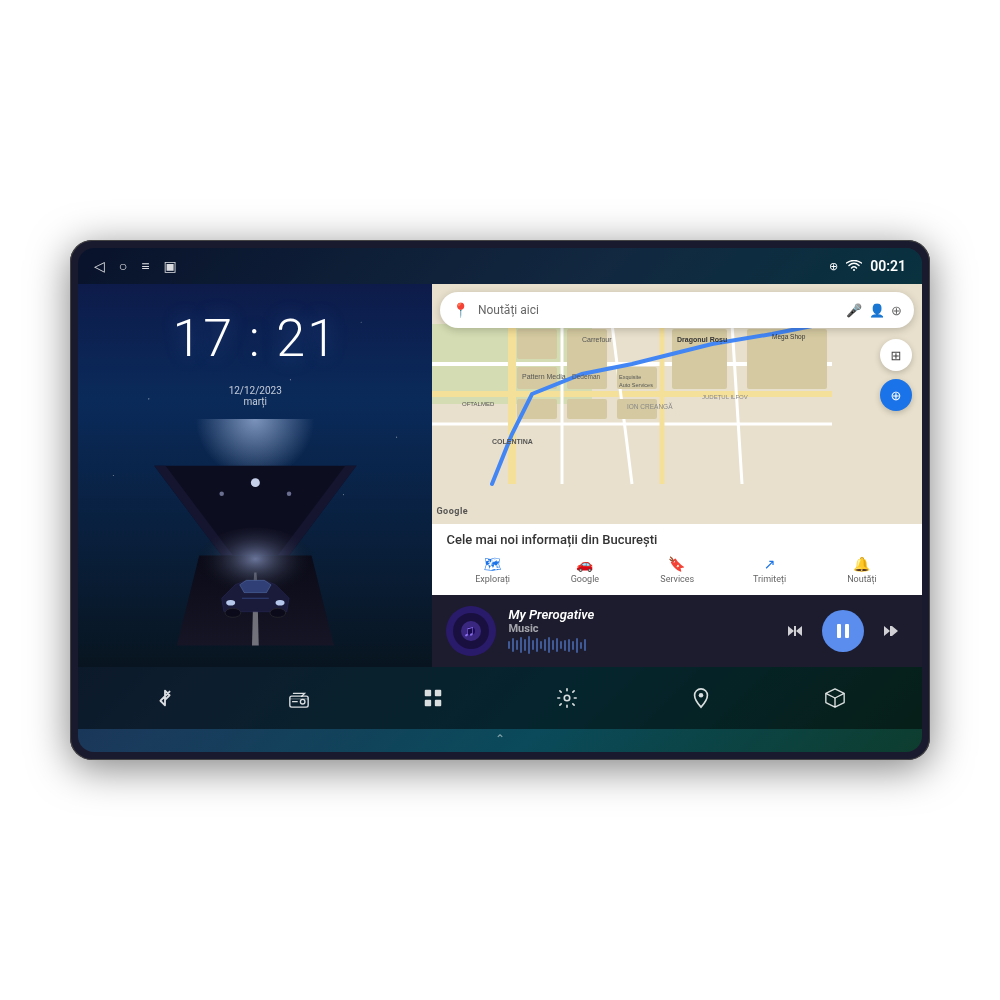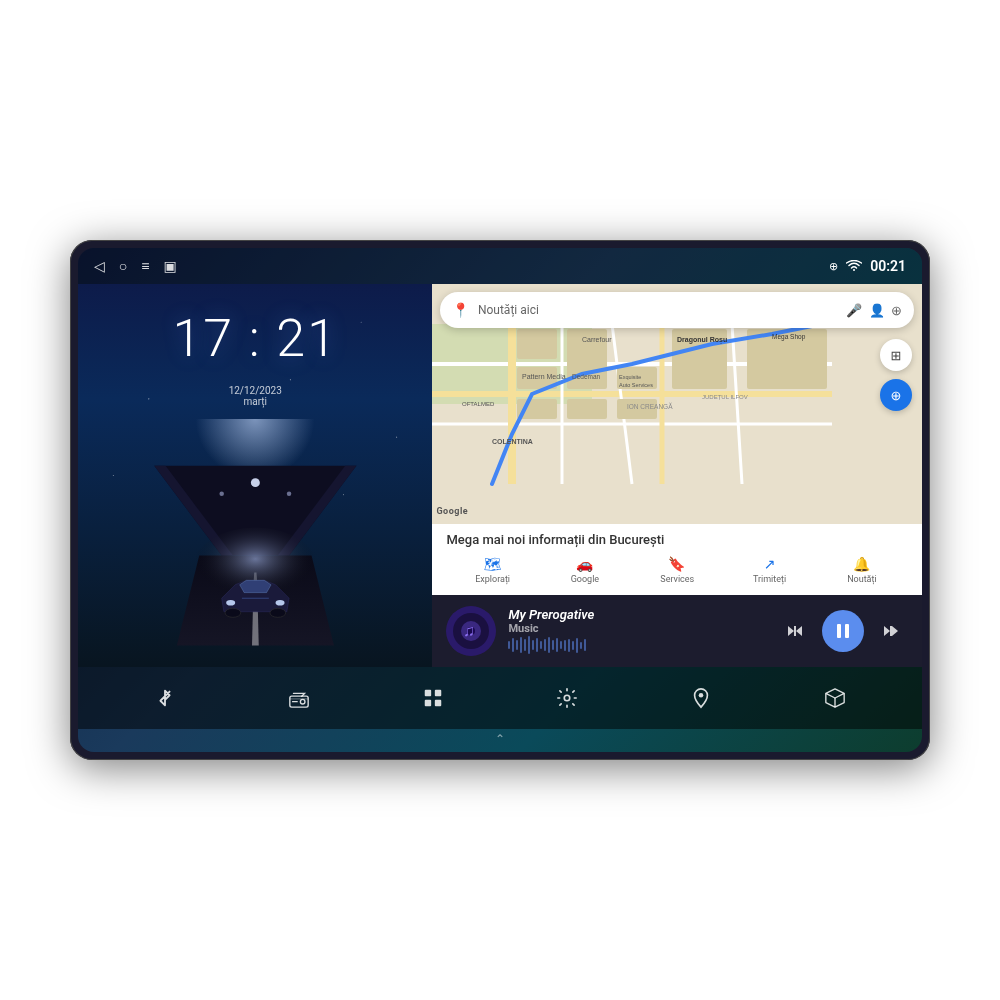--- a/index.html
+++ b/index.html
@@ -515,21 +515,21 @@
             <span style="font-size:13px;">⊞</span>
           </div>
           <div class="map-overlay-btn map-btn-location">
             <span style="font-size:13px;color:#fff;">⊕</span>
           </div>
 
           <div class="google-logo">Google</div>
         </div>
 
         <div class="info-banner">
-          <div class="info-title">Mega mai noi informații din București</div>
+          <div class="info-title">Cele mai noi informații din București</div>
           <div class="info-tabs">
             <div class="info-tab">
               <span class="info-tab-icon">🗺</span>
               <span>Explorați</span>
             </div>
             <div class="info-tab">
               <span class="info-tab-icon">🚗</span>
               <span>Google</span>
             </div>
             <div class="info-tab">

